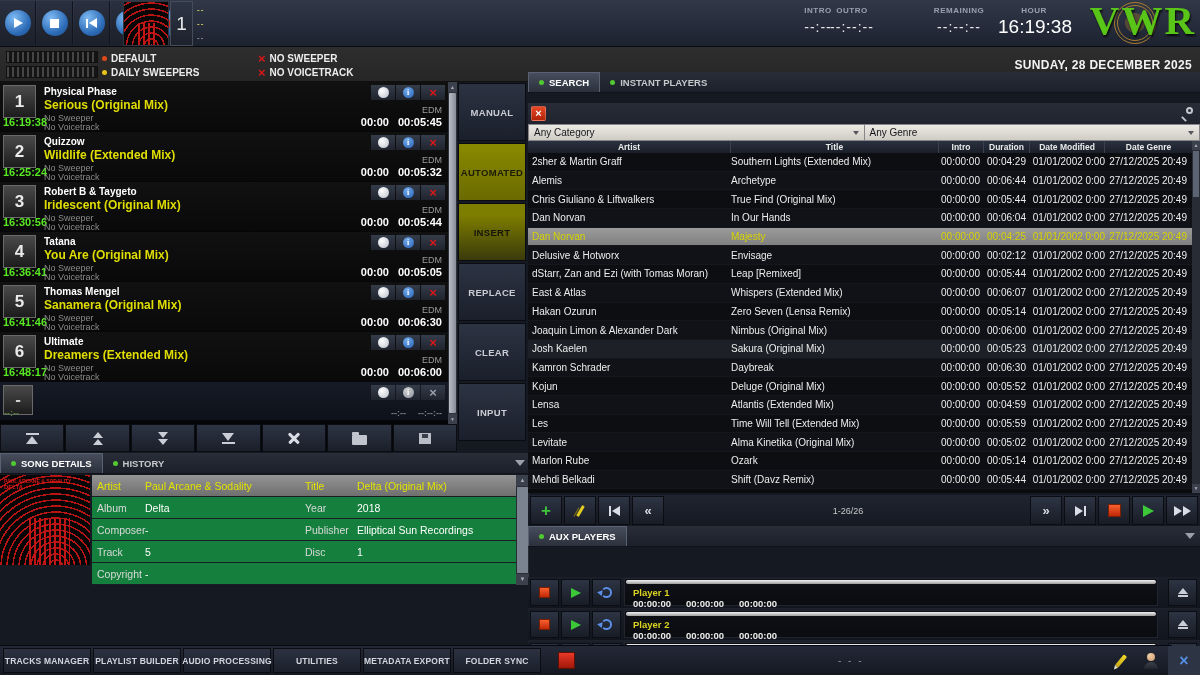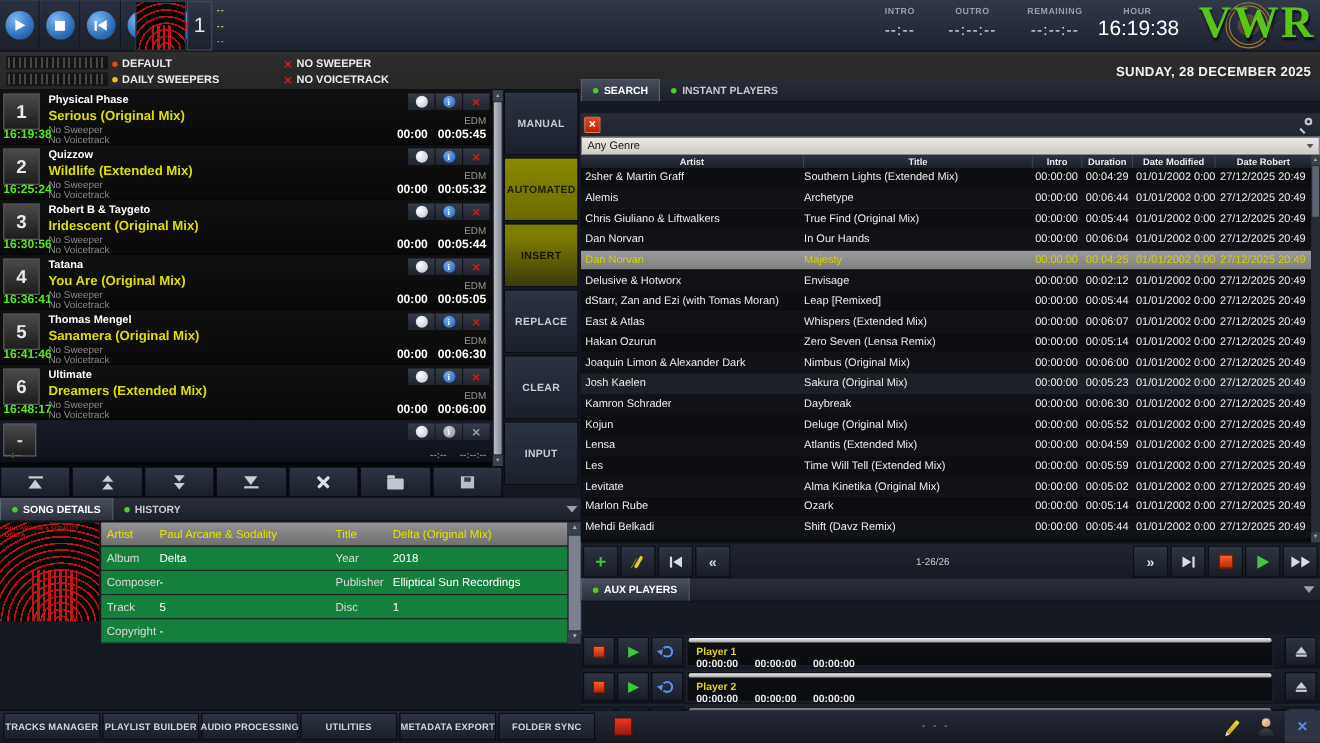--- a/index.html
+++ b/index.html
@@ -273,21 +273,21 @@
     <div class="deck-num">1</div>
     <div class="deck-dashes">
       <span class="dash-y">--</span>
       <span class="dash-y">--</span>
       <span class="dash-g">--</span>
     </div>
     <div class="ind" style="left:788px;width:60px">
       <div class="lbl">INTRO</div>
       <div class="val">--:--</div>
     </div>
-    <div class="ind" style="left:848px;width:72px">
+    <div class="ind" style="left:816px;width:72px">
       <div class="lbl">OUTRO</div>
       <div class="val">--:--:--</div>
     </div>
     <div class="ind" style="left:922px;width:74px">
       <div class="lbl">REMAINING</div>
       <div class="val">--:--:--</div>
     </div>
     <div class="ind hour" style="left:998px;width:72px">
       <div class="lbl">HOUR</div>
       <div class="val">16:19:38</div>
@@ -641,31 +641,35 @@
   </div>
   <div class="search-row">
     <div class="clear-btn">×</div>
     <div class="mag">
         <span class="c"></span>
         <span class="t"></span>
       </div>
   </div>
   <div class="selects">
     <div class="select">
+      <span>Any Category</span>
+      <span class="sel-arrow"></span>
+    </div>
+    <div class="select">
       <span>Any Genre</span>
       <span class="sel-arrow"></span>
     </div>
   </div>
   <div class="lib-head">
     <div class="lh w-artist">Artist</div>
     <div class="lh w-title">Title</div>
     <div class="lh w-intro">Intro</div>
     <div class="lh w-dur">Duration</div>
     <div class="lh w-mod">Date Modified</div>
-    <div class="lh w-add">Date Robert</div>
+    <div class="lh w-add">Date Genre</div>
   </div>
   <div class="lib-rows">
 
       <div class="lr">
         <span class="c-artist">2sher &amp; Martin Graff</span>
         <span class="c-title">Southern Lights (Extended Mix)</span>
         <span class="c-intro">00:00:00</span>
         <span class="c-dur">00:04:29</span>
         <span class="c-mod">01/01/2002 0:00</span>
         <span class="c-add">27/12/2025 20:49</span>

